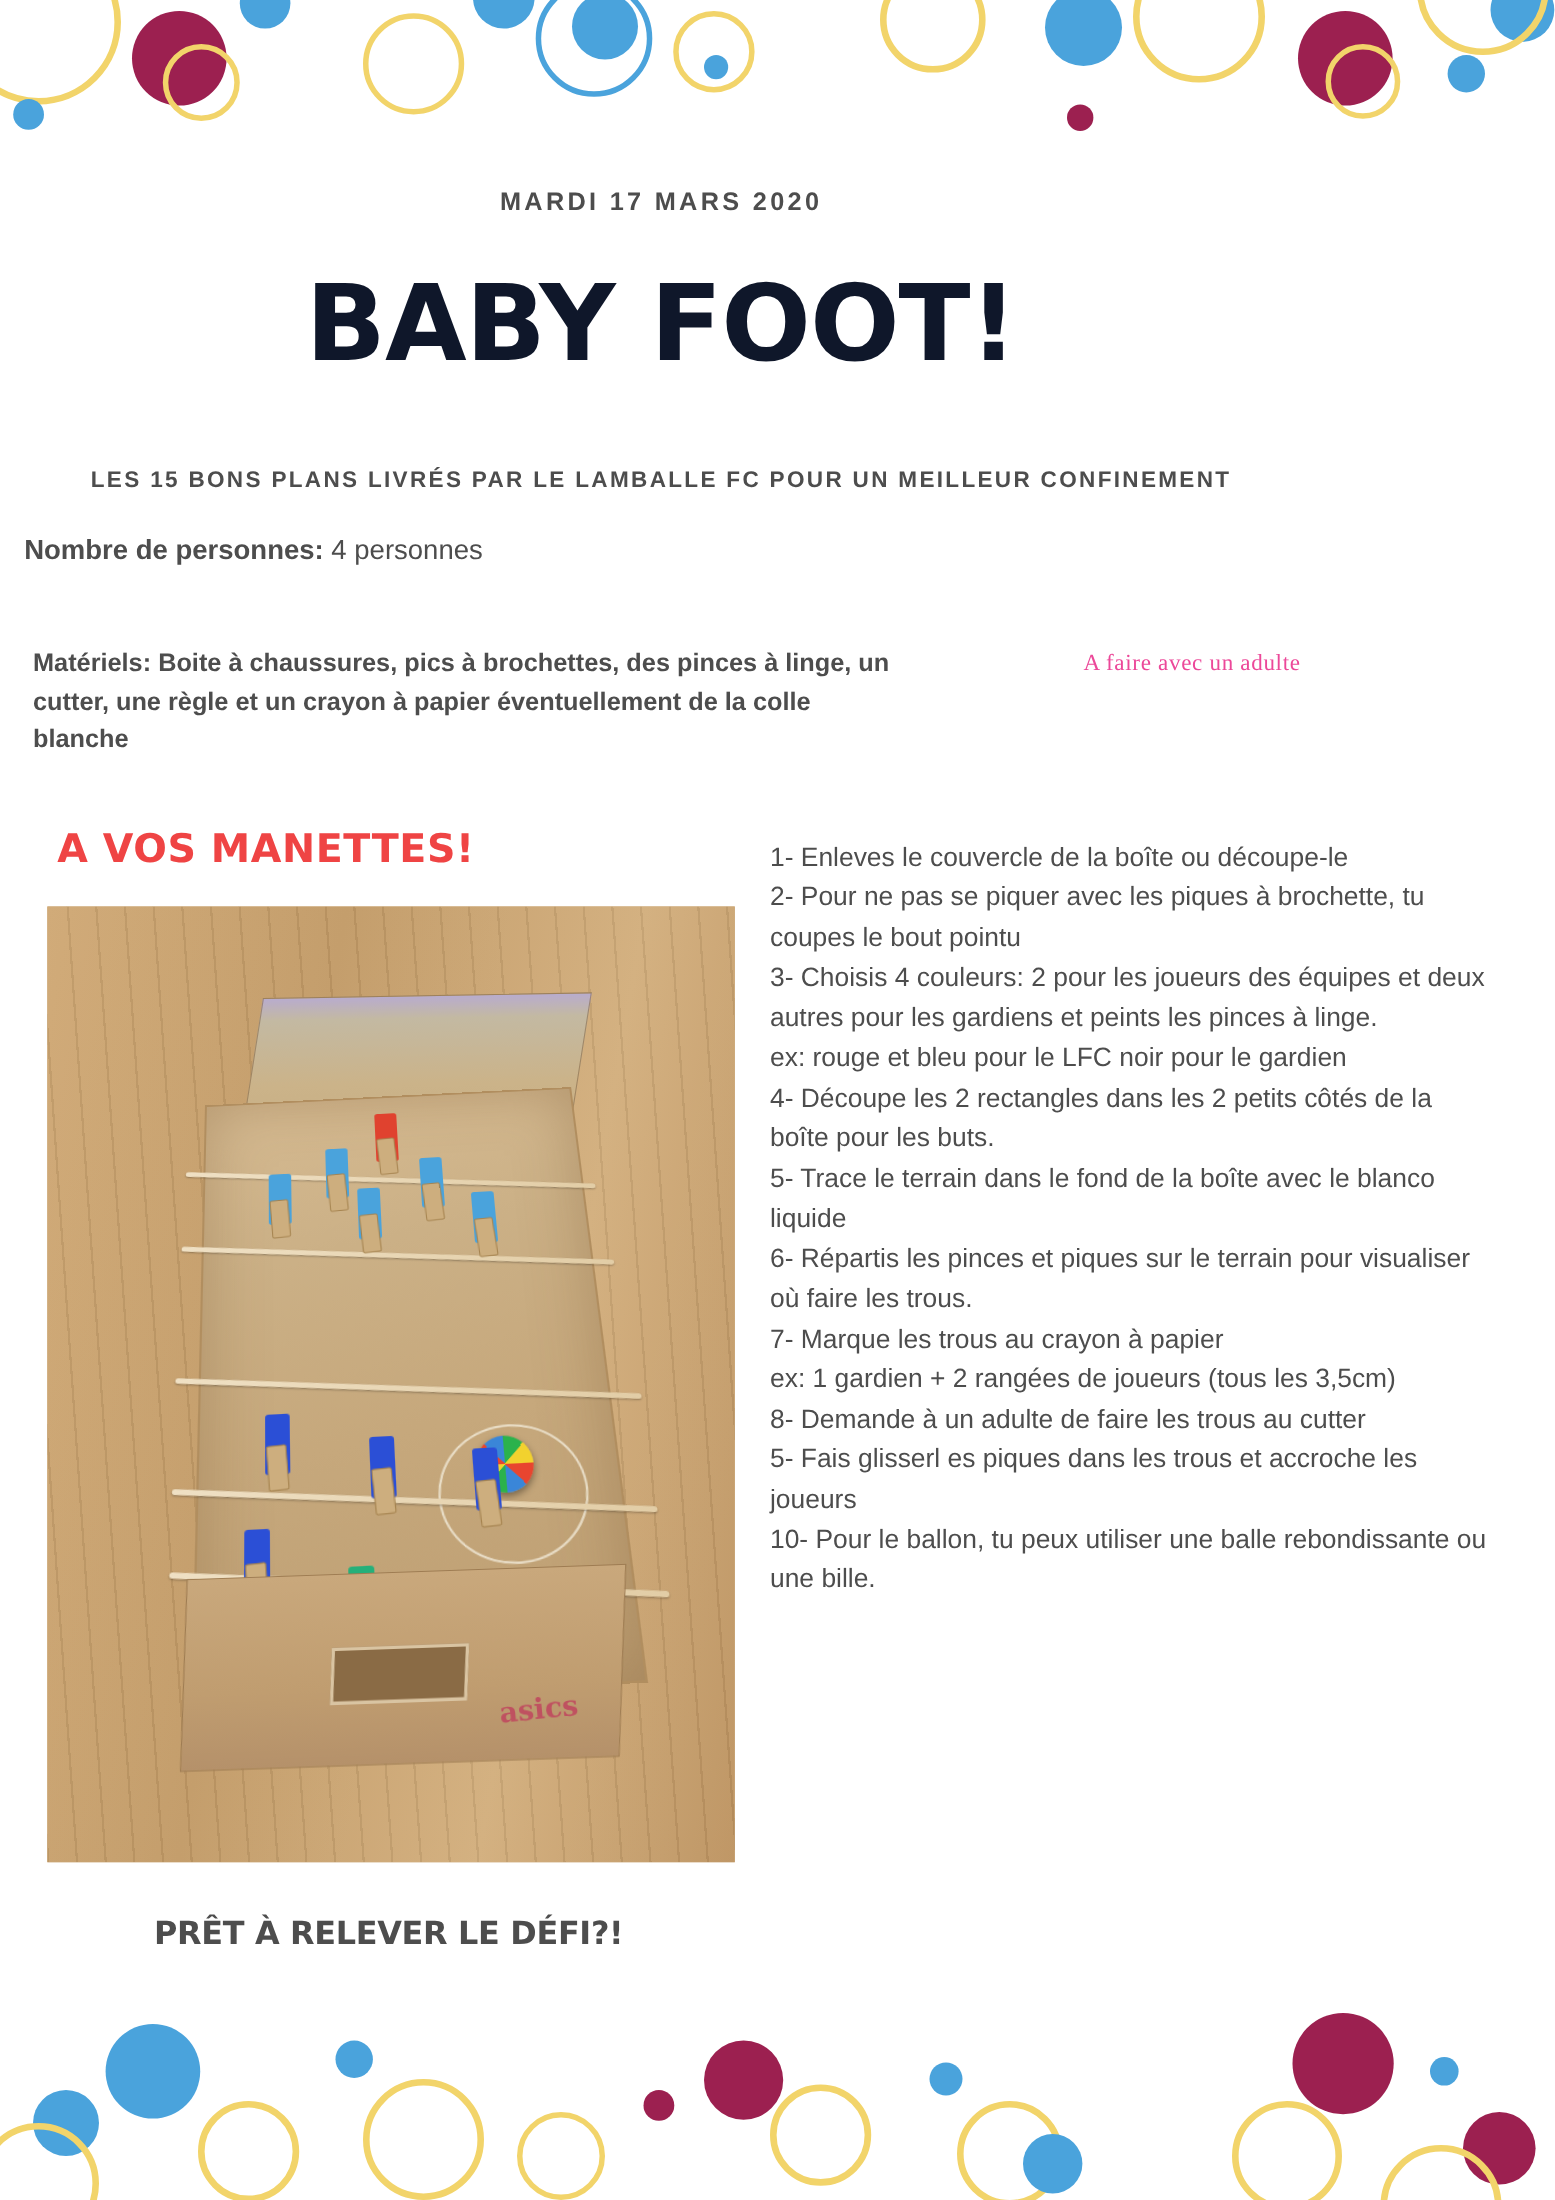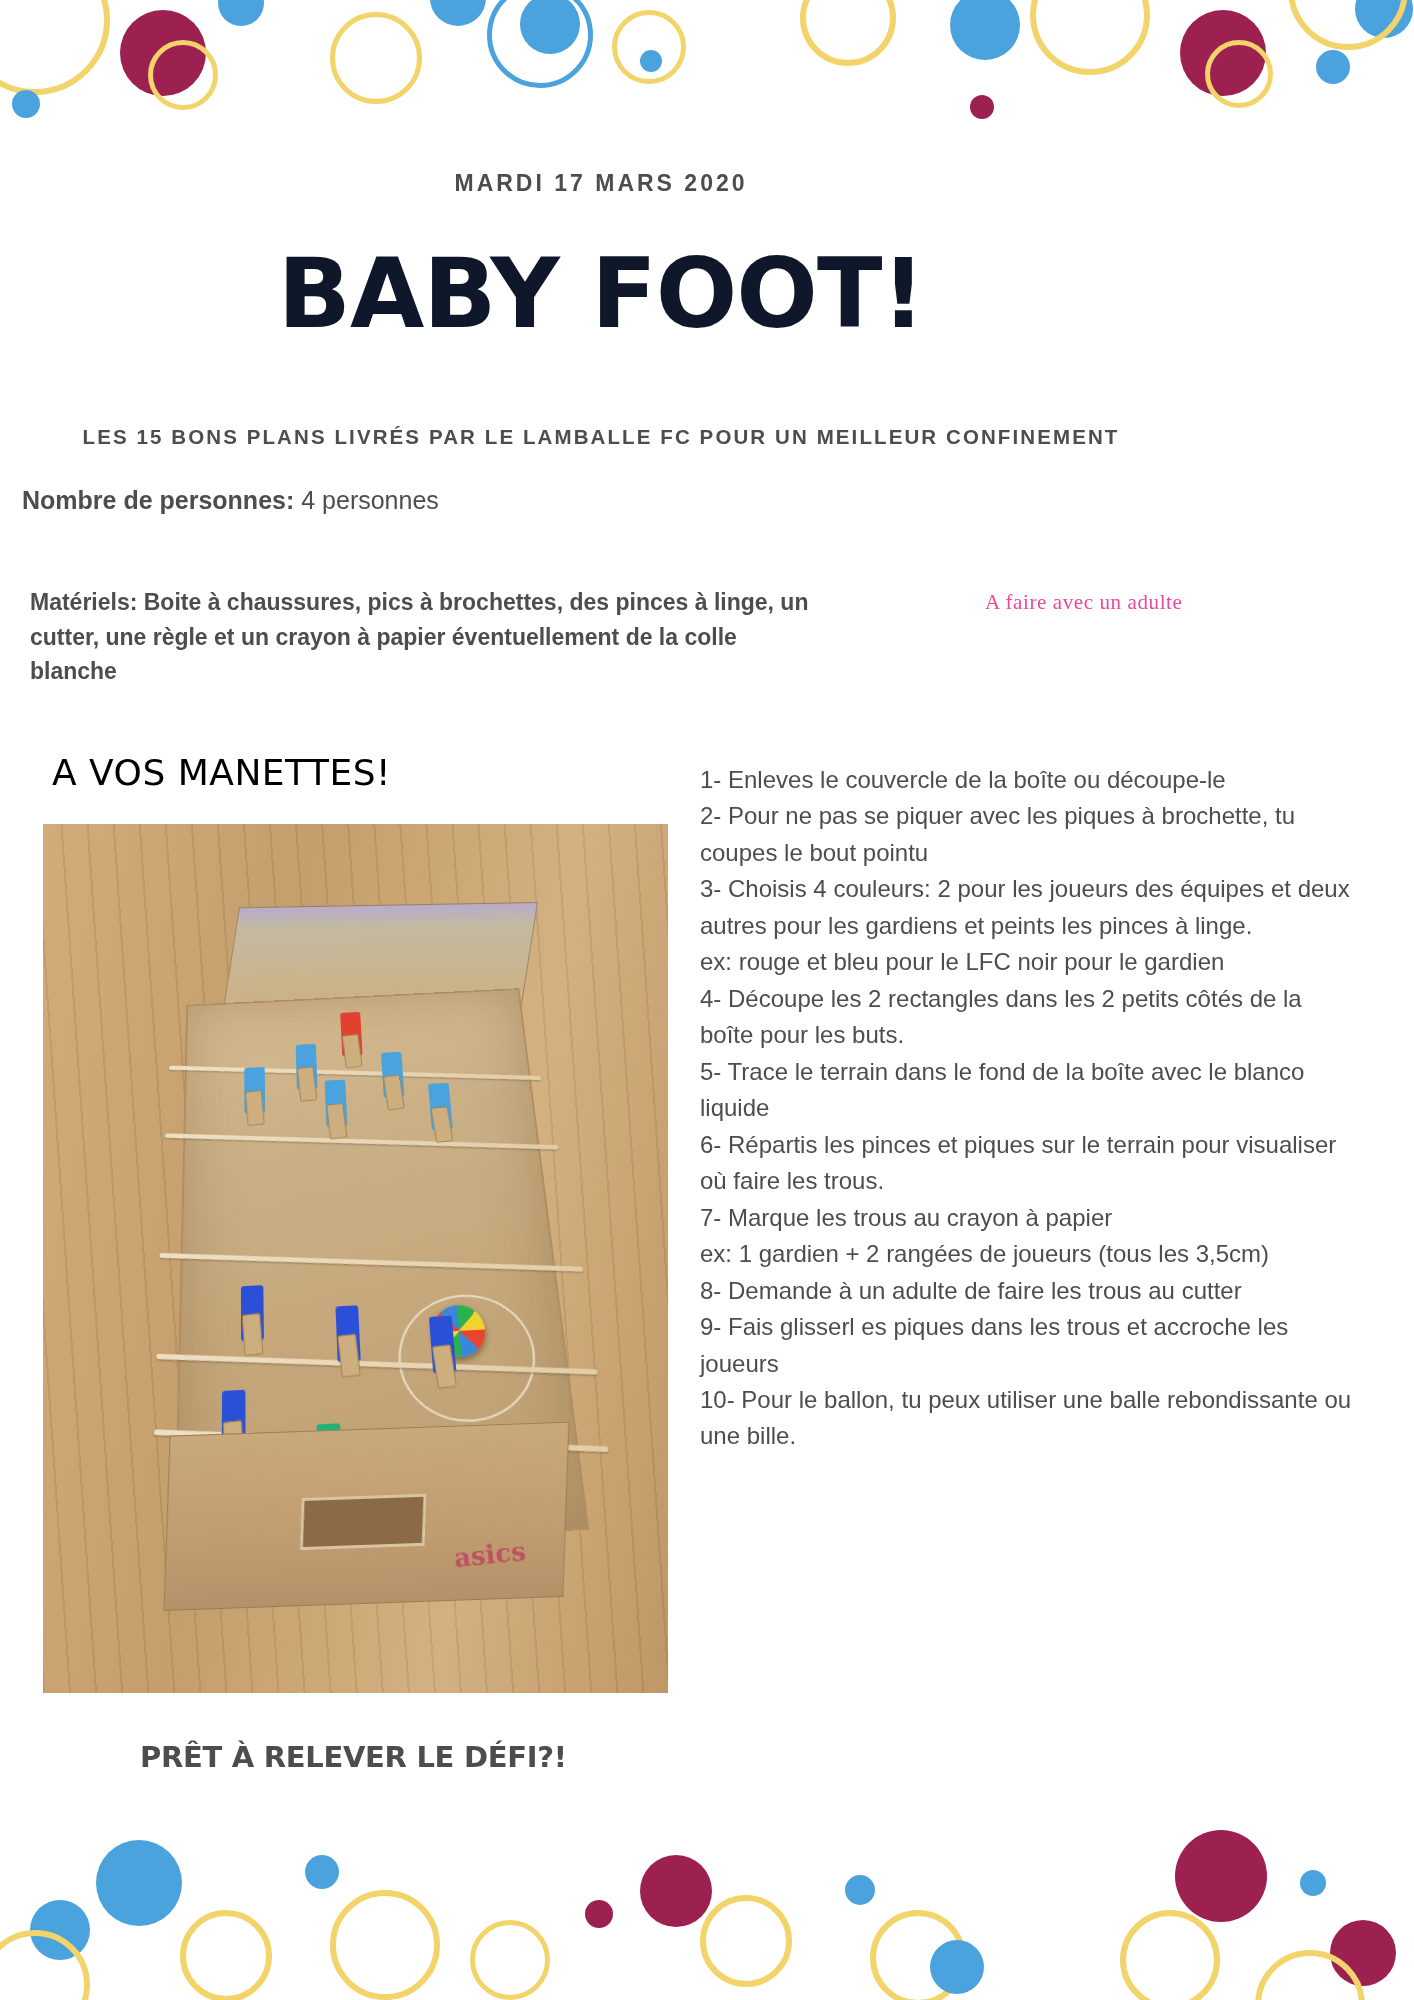--- a/index.html
+++ b/index.html
@@ -109,22 +109,22 @@
     color: #ec4899;
     letter-spacing: 0.6px;
     font-family: Liberation Serif, serif;
   }
 
   .manettes {
     position: absolute;
     top: 752px;
     left: 52px;
     font-size: 36px;
-    font-weight: normal;
-    color: #000000;
+    font-weight: bold;
+    color: #ef4444;
     font-family: "DejaVu Sans", sans-serif;
     letter-spacing: 0.5px;
   }
 
   
   .photo {
     position: absolute;
     top: 824px;
     left: 43px;
     width: 625px;
@@ -360,21 +360,21 @@
     <p class="step">1- Enleves le couvercle de la boîte ou découpe-le</p>
     <p class="step">2- Pour ne pas se piquer avec les piques à brochette, tu coupes le bout pointu</p>
     <p class="step">3- Choisis 4 couleurs: 2 pour les joueurs des équipes et deux autres pour les gardiens et peints les pinces à linge.</p>
     <p class="step">ex: rouge et bleu pour le LFC noir pour le gardien</p>
     <p class="step">4- Découpe les 2 rectangles dans les 2 petits côtés de la boîte pour les buts.</p>
     <p class="step">5- Trace le terrain dans le fond de la boîte avec le blanco liquide</p>
     <p class="step">6- Répartis les pinces et piques sur le terrain pour visualiser où faire les trous.</p>
     <p class="step">7-  Marque les trous au crayon à papier</p>
     <p class="step">ex: 1 gardien + 2 rangées de joueurs (tous les 3,5cm)</p>
     <p class="step">8- Demande à un adulte de faire les trous  au cutter</p>
-    <p class="step">9- Fais glisserl es piques dans les trous et accroche les joueurs</p>
+    <p class="step">5- Fais glisserl es piques dans les trous et accroche les joueurs</p>
     <p class="step">10- Pour le ballon, tu peux utiliser une balle rebondissante ou une bille.</p>
   </div>
 
   <div class="challenge">PRÊT À RELEVER LE DÉFI?!</div>
 
   <div class="confetti-band confetti-bottom">
     <div class="dot" style="left:30px;top:100px;width:60px;height:60px;background:#4aa3dc;"></div>
     <div class="ring" style="left:-20px;top:130px;width:110px;height:110px;border:6px solid #f2d46a;"></div>
     <div class="dot" style="left:96px;top:40px;width:86px;height:86px;background:#4aa3dc;"></div>
     <div class="ring" style="left:180px;top:110px;width:92px;height:92px;border:6px solid #f2d46a;"></div>

